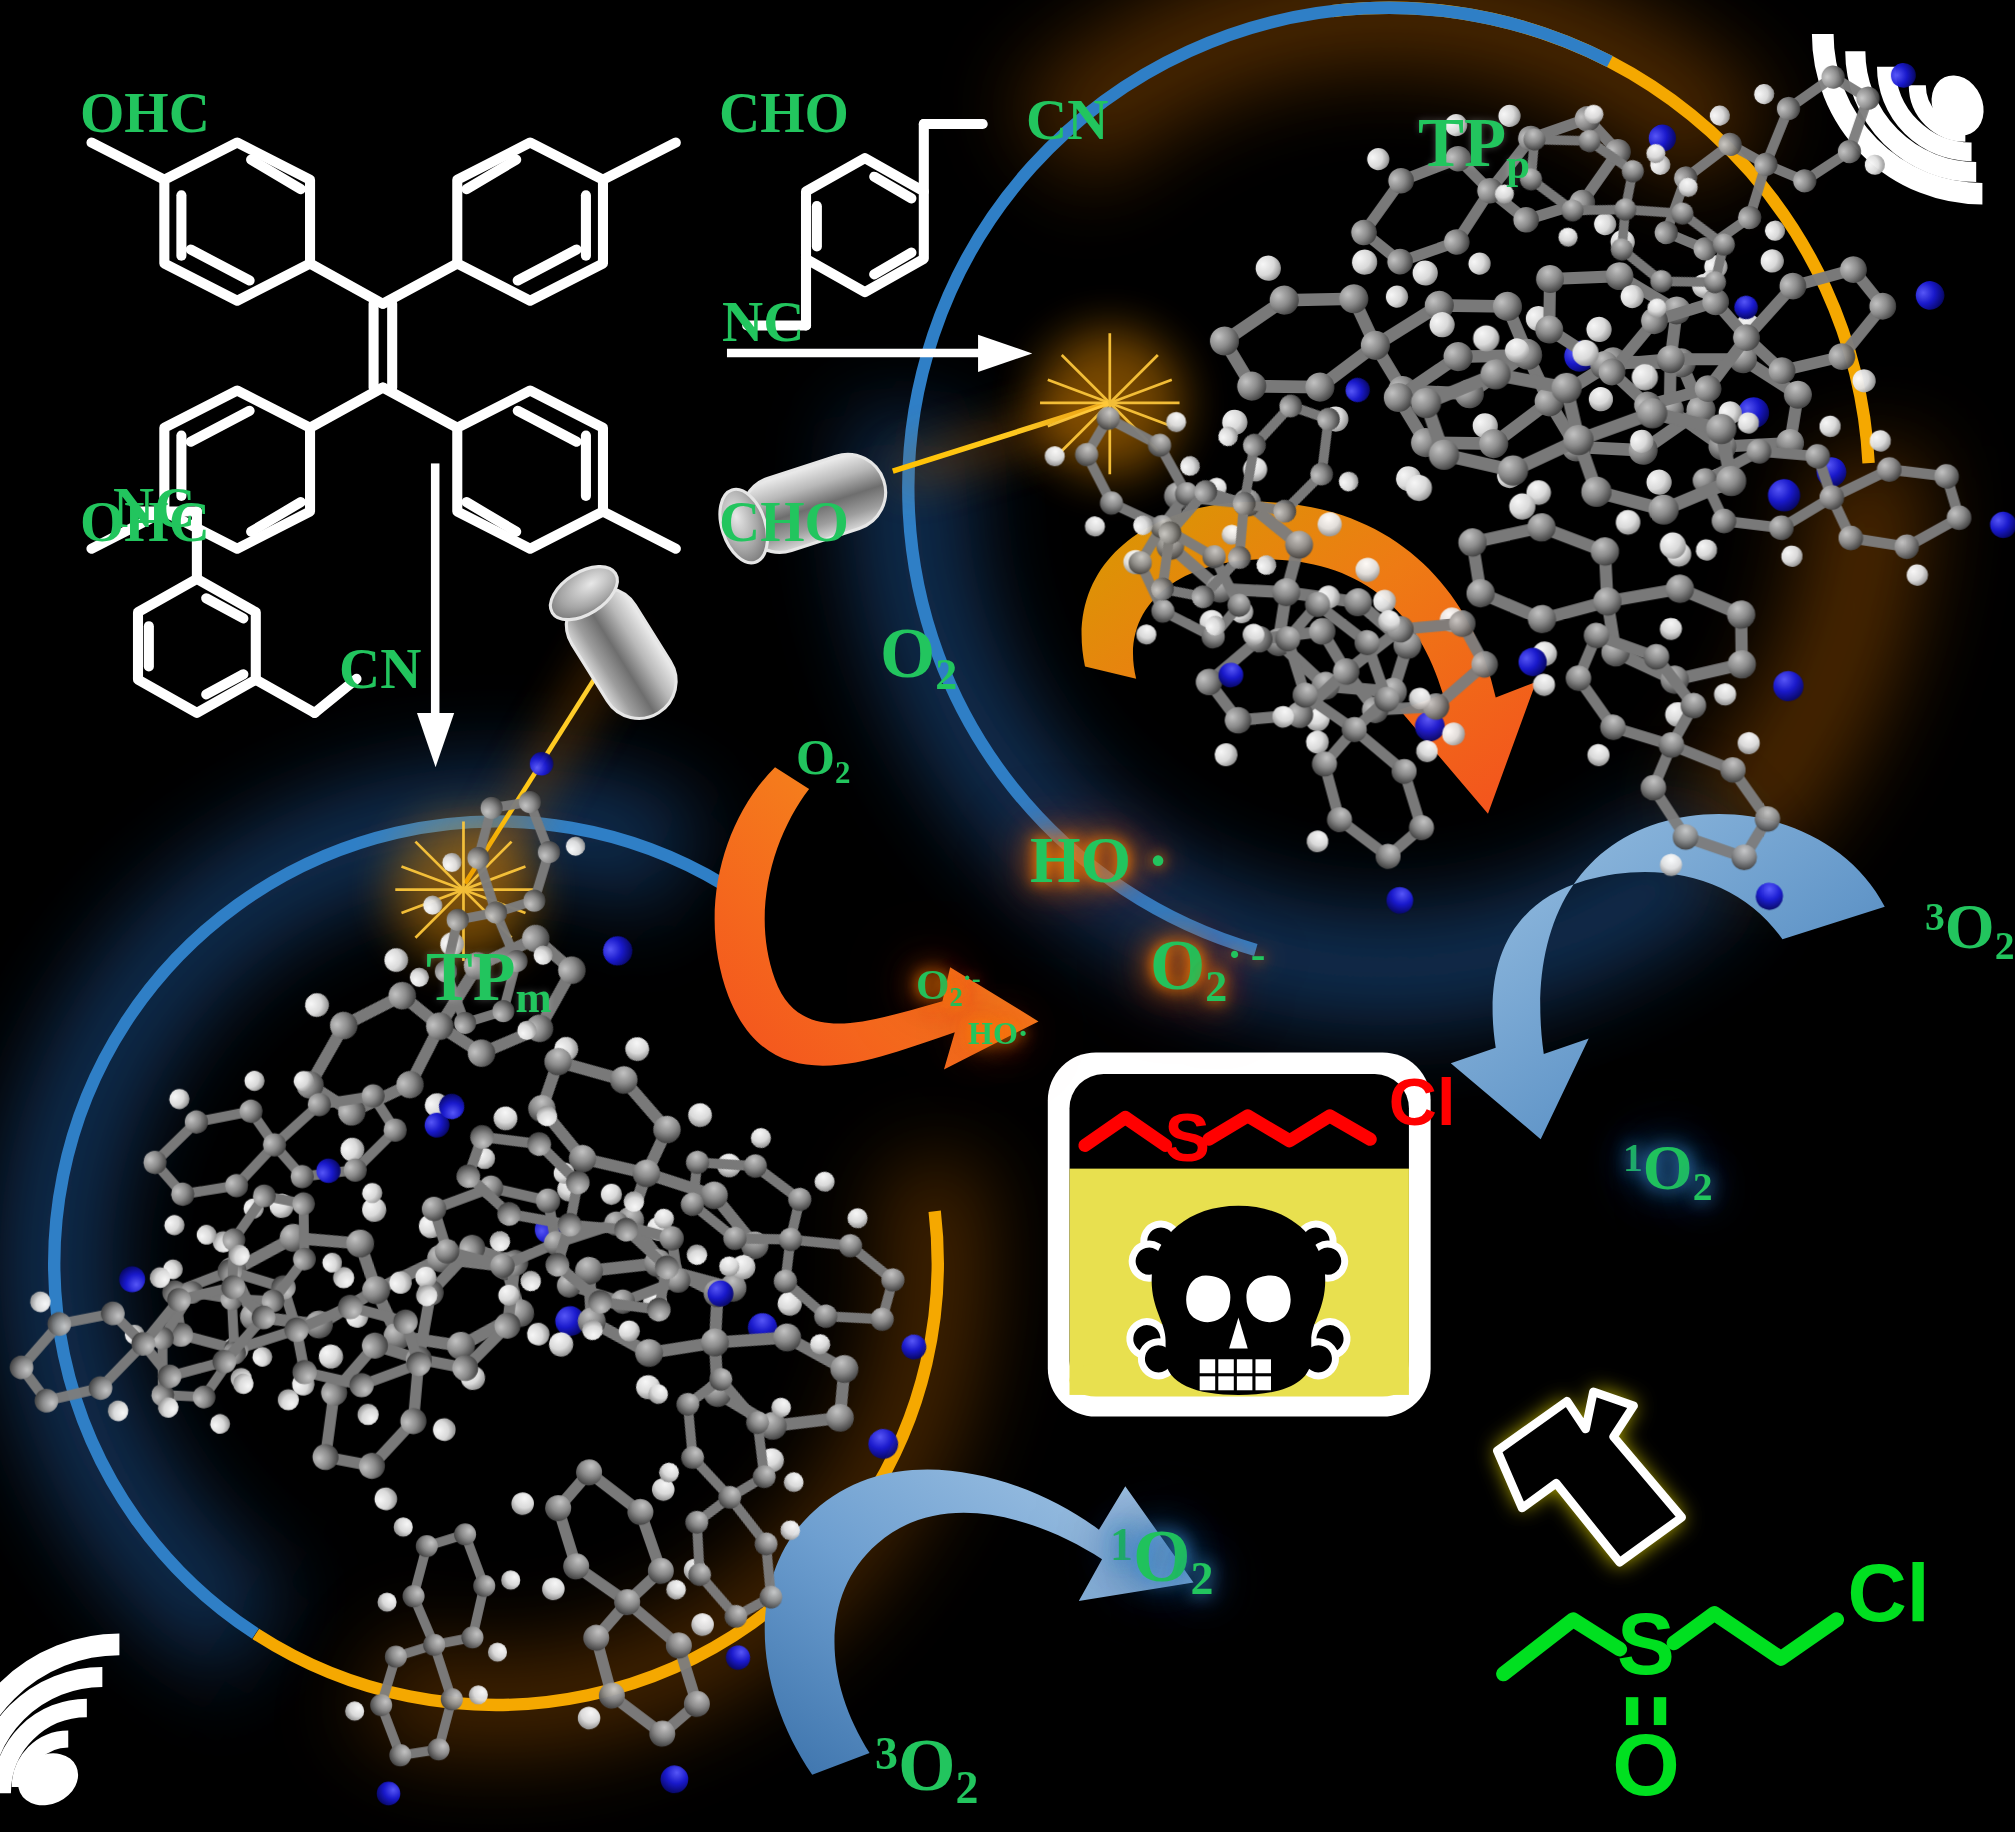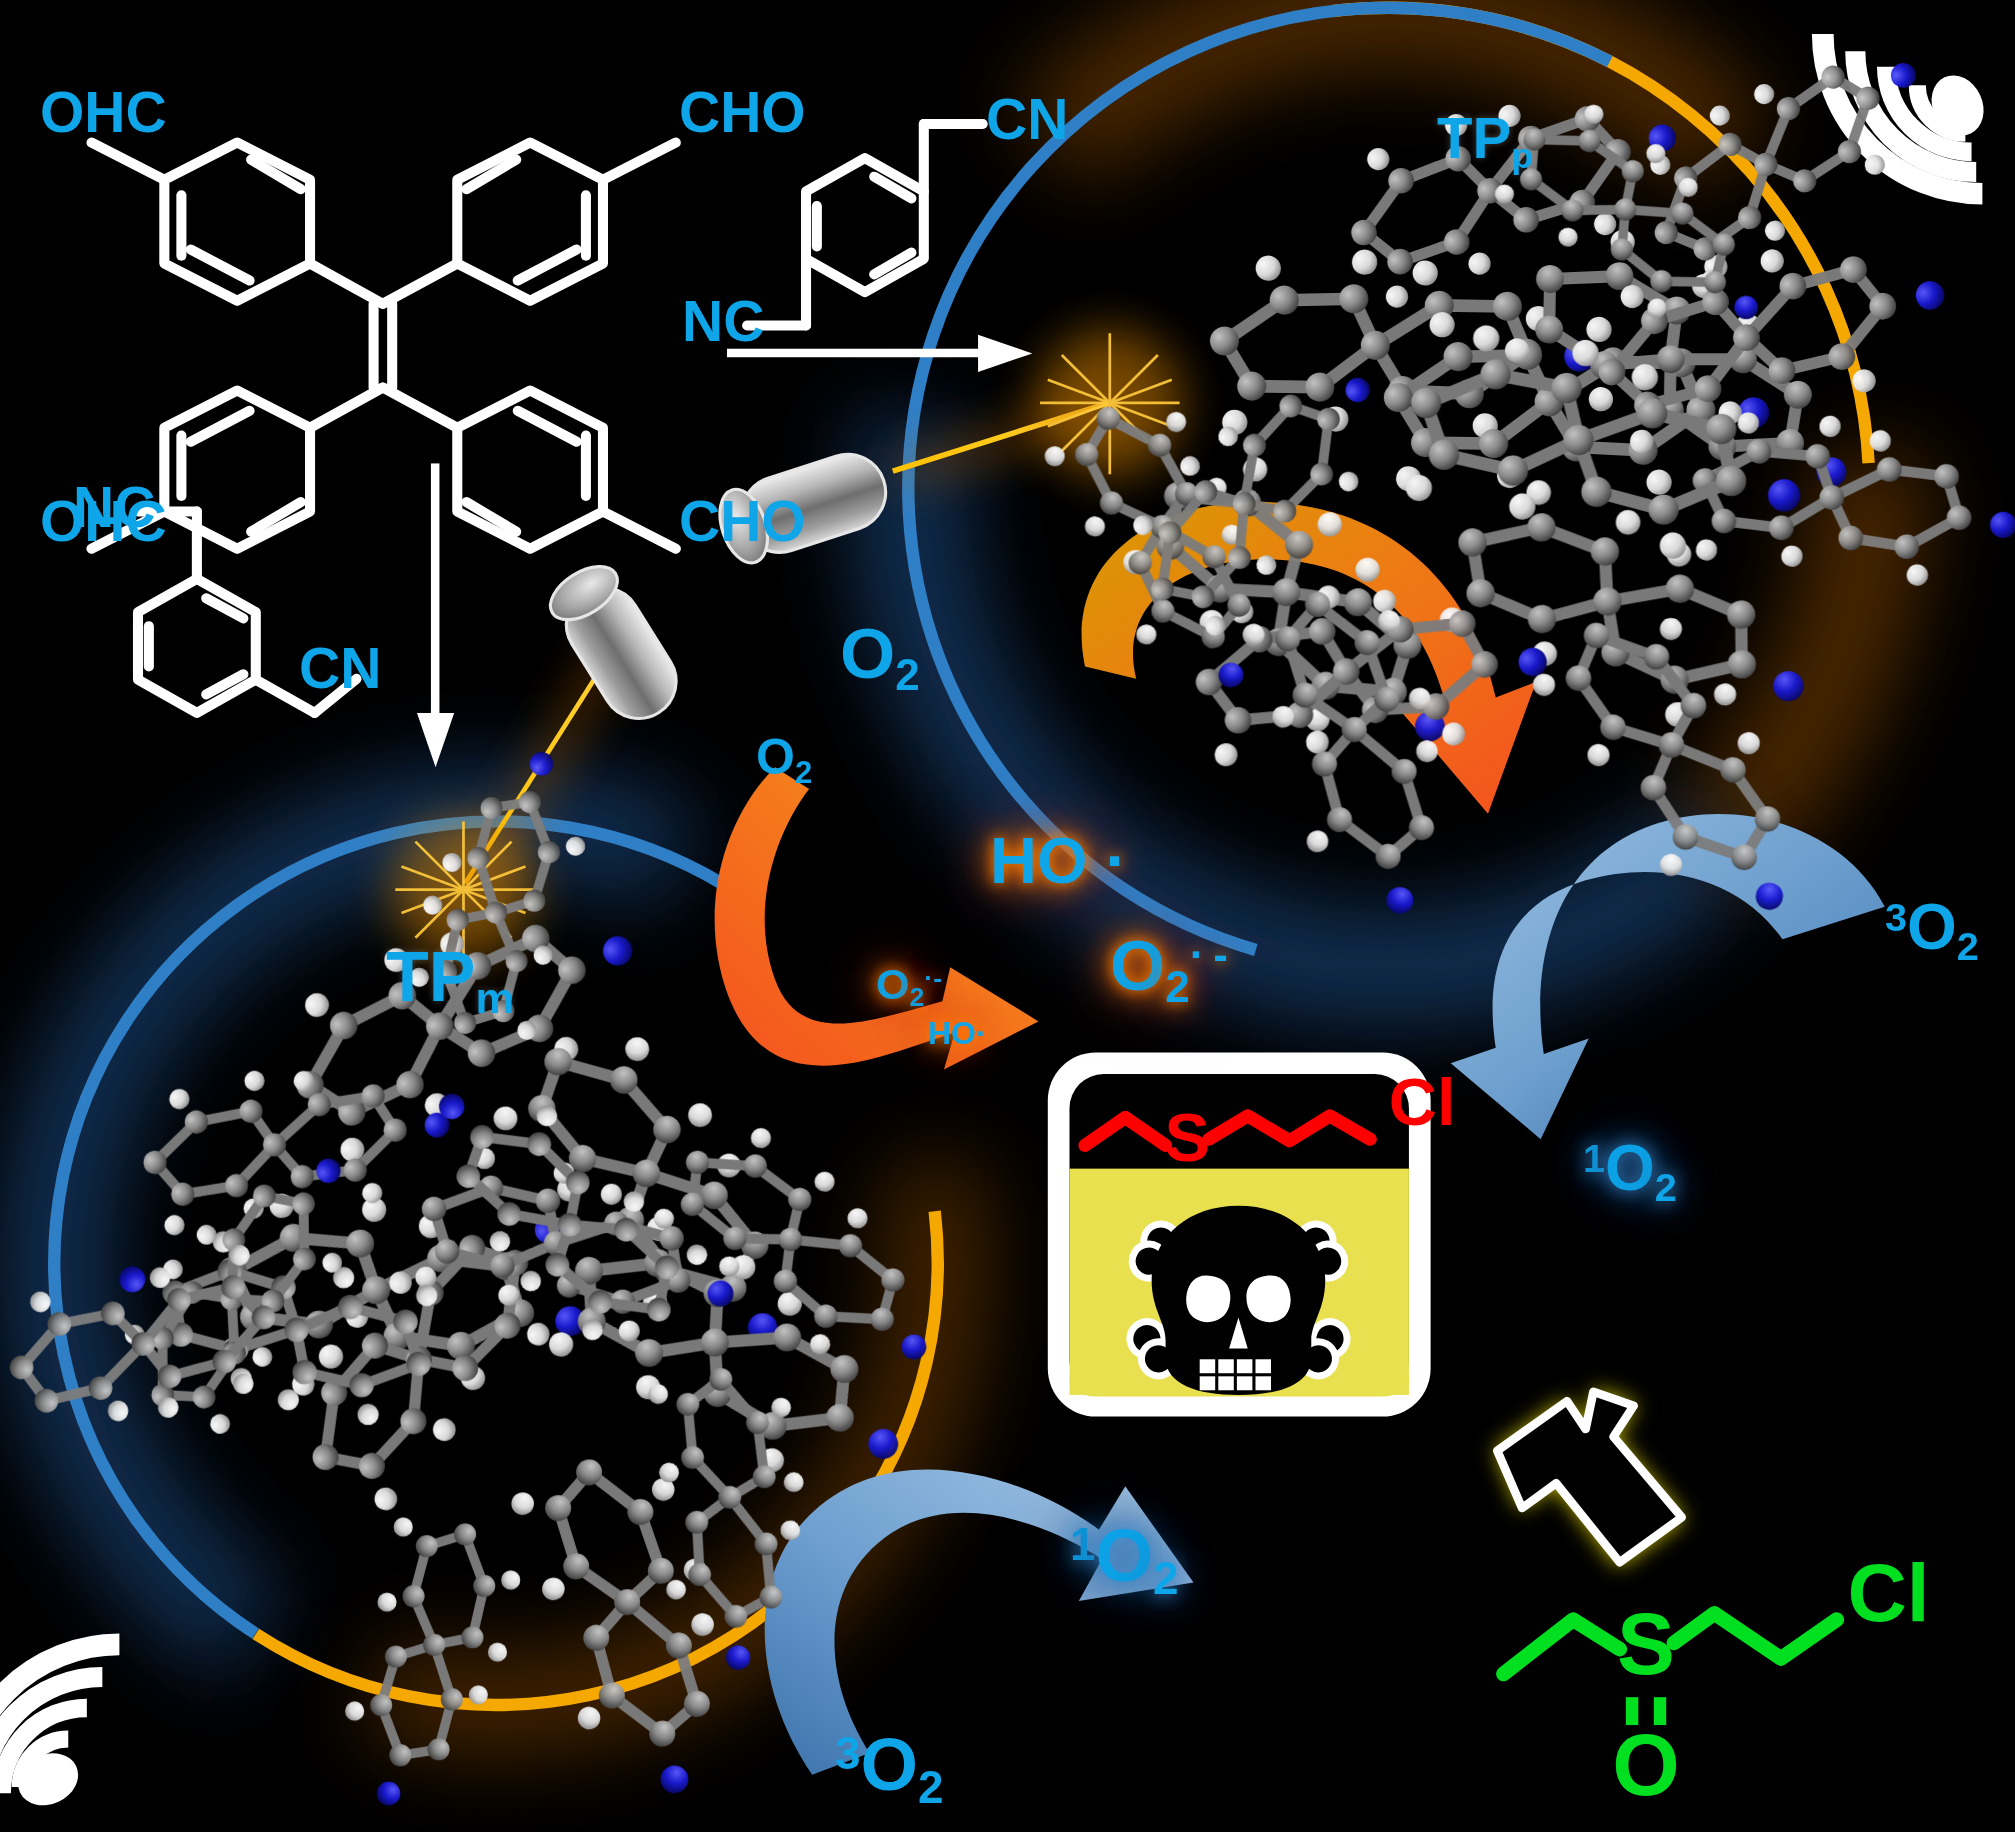--- a/index.html
+++ b/index.html
@@ -1,19 +1,19 @@
 <!DOCTYPE html>
 <html style="font-size:12.4px"><head>
 <meta charset="utf-8">
 <style>
   html,body{margin:0;padding:0;background:#000;}
   body{width:2015px;height:1832px;overflow:hidden;font-family:"Liberation Sans",sans-serif;}
   #stage{position:relative;width:2015px;height:1832px;background:#000;overflow:hidden;}
   svg.layer{position:absolute;left:0;top:0;width:2015px;height:1832px;}
-  .lbl{position:absolute;color:#0ea5e9;font-weight:bold;font-family:Liberation Sans, sans-serif;white-space:nowrap;line-height:1;}
+  .lbl{position:absolute;color:#22c55e;font-weight:bold;font-family:Liberation Serif, serif;white-space:nowrap;line-height:1;margin-left:40px;}
   .sub{font-size:0.62em;vertical-align:-0.28em;}
   .sup{font-size:0.62em;vertical-align:0.45em;}
   .glow-orange{text-shadow:0 0 14px #ff8400,0 0 28px #ff6a00,0 0 47px #d35400,0 0 70px #8a3a00;}
   .glow-blue{text-shadow:0 0 17px #3f8fd6,0 0 37px #2a6fb5,0 0 62px #17477c,0 0 93px #0c2b4d;}
   .glow-soft{text-shadow:0 0 7.8px rgba(255,255,255,.25);}
 </style>
 </head>
 <body>
 
 <div id="stage">
@@ -459,21 +459,21 @@
   <div class="lbl" style="left:679px;top:84px;font-size:57px;">CHO</div>
   <div class="lbl" style="left:40px;top:493px;font-size:57px;">OHC</div>
   <div class="lbl" style="left:679px;top:493px;font-size:57px;">CHO</div>
 
   <div class="lbl" style="left:986px;top:91px;font-size:57px;">CN</div>
   <div class="lbl" style="left:682px;top:293px;font-size:57px;">NC</div>
 
   <div class="lbl" style="left:73px;top:479px;font-size:57px;">NC</div>
   <div class="lbl" style="left:299px;top:640px;font-size:57px;">CN</div>
 
-  <div class="lbl glow-soft" style="left:1437px;top:109px;font-size:58px;">
+  <div class="lbl glow-soft" style="left:1378px;top:109px;font-size:69px;">
     <span>TP</span><span class="sub">p</span>
   </div>
   <div class="lbl glow-soft" style="left:386px;top:942px;font-size:70px;">
     <span>TP</span><span class="sub">m</span>
   </div>
 
   <div class="lbl" style="left:840px;top:618px;font-size:71px;">
     <span>O</span><span class="sub">2</span>
   </div>
 

